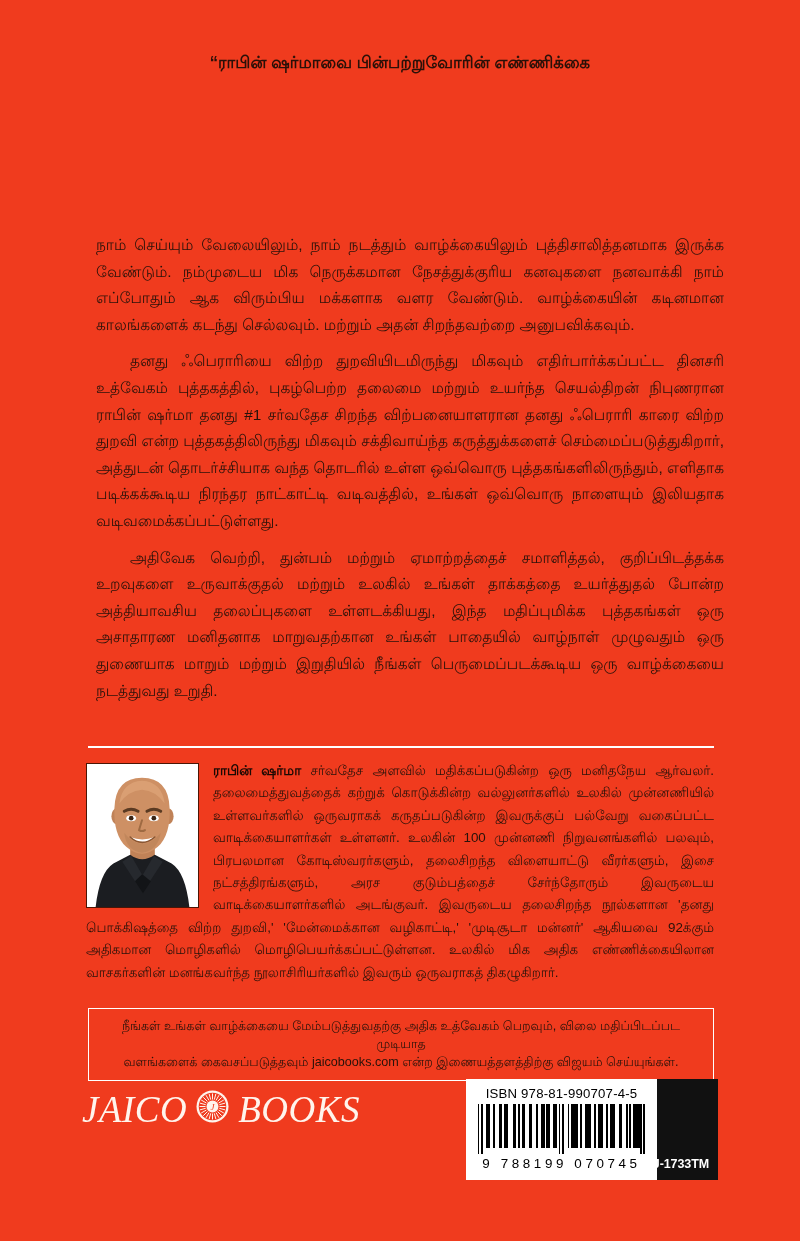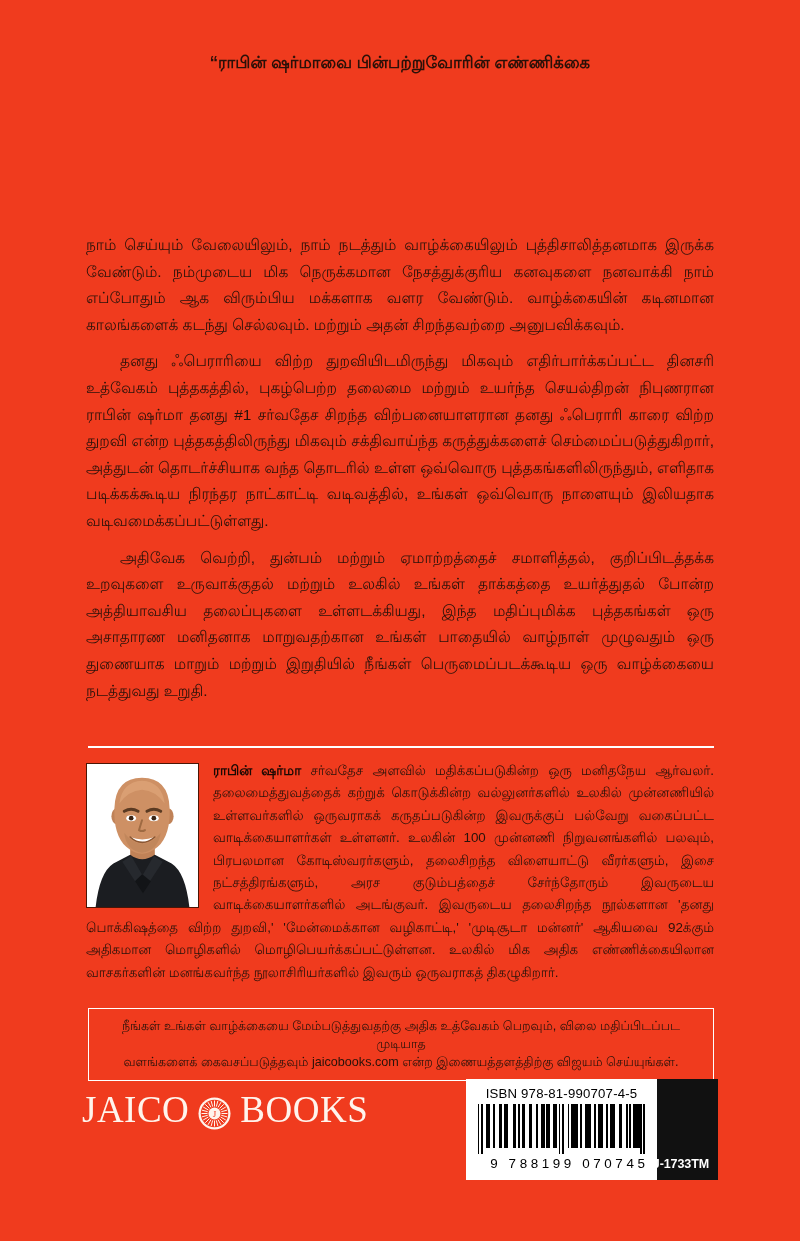--- a/index.html
+++ b/index.html
@@ -53,21 +53,21 @@
     text-align: center;
     color: #FFFFFF;
     font-size: 23px;
     font-weight: 700;
     letter-spacing: .2px;
   }
 
   
   .body-copy {
     position: absolute;
-    left: 86px;
+    left: 96px;
     top: 232px;
     width: 628px;
   }
   .para {
     color: #27120A;
     font-size: 15.4px;
     line-height: 26.6px;
     text-align: justify;
     text-indent: 34px;
     margin: 0 0 10px 0;
@@ -133,21 +133,22 @@
 
   
   .publisher {
     position: absolute;
     left: 82px;
     top: 1090px;
     width: 300px;
   }
   .logo-row {
     display: flex;
-    align-items: flex-end;
+    align-items: flex-start;
+    font-style: italic;
   }
   .logo-word {
     color: #FFF4EC;
     font-family: "Liberation Serif", serif;
     font-size: 37px;
     line-height: 40px;
     letter-spacing: .5px;
   }
   .sun-mark {
     width: 33px;
@@ -199,21 +200,21 @@
     display: flex;
     align-items: stretch;
   }
   .bars span { display: block; height: 100%; }
   .bar-digits {
     width: 174px;
     margin-top: 2px;
     color: #000000;
     font-size: 13.4px;
     letter-spacing: 3.6px;
-    text-align: right;
+    text-align: center;
     white-space: nowrap;
   }
   .code-box {
     flex: 1;
     background: #111111;
     position: relative;
   }
   .code-text {
     position: absolute;
     right: 9px;

